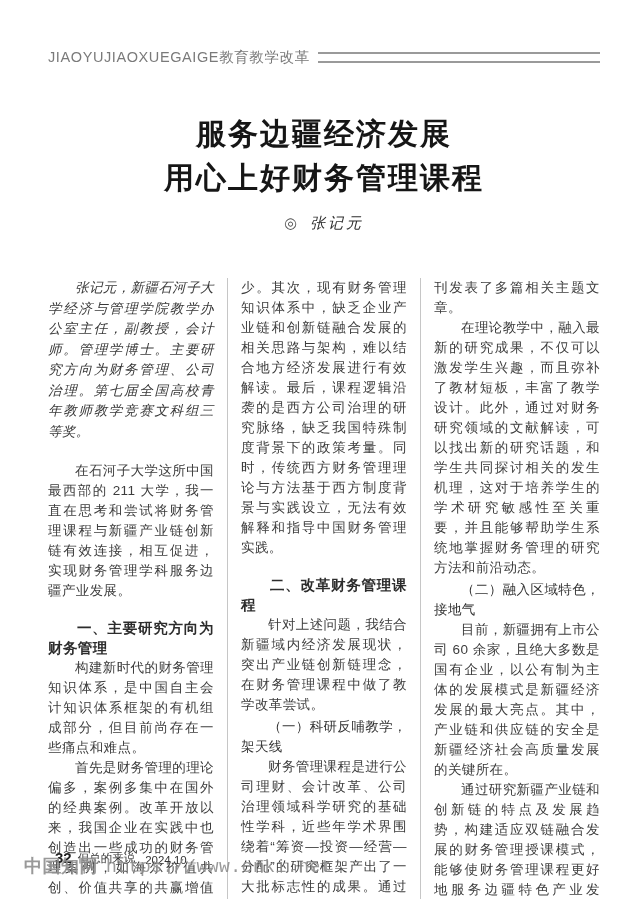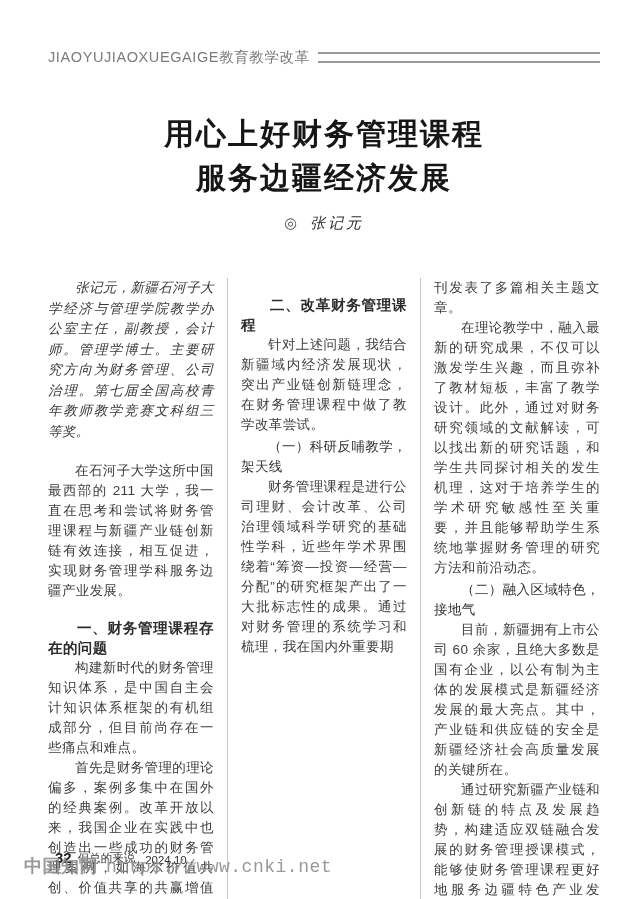--- a/index.html
+++ b/index.html
@@ -139,39 +139,40 @@
 <body>
 
 <div class="page">
 
   <div class="header">
     <span class="header-label">JIAOYUJIAOXUEGAIGE教育教学改革</span>
     <span class="header-rule"></span>
   </div>
 
   <div class="title-block">
+    <div class="title-line">服务边疆经济发展</div>
     <div class="title-line">用心上好财务管理课程</div>
-    <div class="title-line">服务边疆经济发展</div>
     <div class="author-line">
       <span class="author-mark">◎</span>
       <span>张记元</span>
     </div>
   </div>
 
   <div class="columns">
 
     <div class="col col-1">
       <p class="intro">张记元，新疆石河子大学经济与管理学院教学办公室主任，副教授，会计师。管理学博士。主要研究方向为财务管理、公司治理。第七届全国高校青年教师教学竞赛文科组三等奖。</p>
       <p class="para">在石河子大学这所中国最西部的 211 大学，我一直在思考和尝试将财务管理课程与新疆产业链创新链有效连接，相互促进，实现财务管理学科服务边疆产业发展。</p>
-      <p class="heading">一、财务管理课程存在的问题</p>
+      <p class="heading">一、主要研究方向为财务管理</p>
       <p class="para">构建新时代的财务管理知识体系，是中国自主会计知识体系框架的有机组成部分，但目前尚存在一些痛点和难点。</p>
       <p class="para">首先是财务管理的理论偏多，案例多集中在国外的经典案例。改革开放以来，我国企业在实践中也创造出一些成功的财务管理案例，如海尔价值共创、价值共享的共赢增值表。但总的来说，相关案例偏</p>
     </div>
 
     <div class="col col-2">
+      <p class="para cont">少。其次，现有财务管理知识体系中，缺乏企业产业链和创新链融合发展的相关思路与架构，难以结合地方经济发展进行有效解读。最后，课程逻辑沿袭的是西方公司治理的研究脉络，缺乏我国特殊制度背景下的政策考量。同时，传统西方财务管理理论与方法基于西方制度背景与实践设立，无法有效解释和指导中国财务管理实践。</p>
       <p class="heading">二、改革财务管理课程</p>
       <p class="para">针对上述问题，我结合新疆域内经济发展现状，突出产业链创新链理念，在财务管理课程中做了教学改革尝试。</p>
       <p class="subheading">（一）科研反哺教学，架天线</p>
       <p class="para">财务管理课程是进行公司理财、会计改革、公司治理领域科学研究的基础性学科，近些年学术界围绕着“筹资—投资—经营—分配”的研究框架产出了一大批标志性的成果。通过对财务管理的系统学习和梳理，我在国内外重要期</p>
     </div>
 
     <div class="col col-3">
       <p class="para cont">刊发表了多篇相关主题文章。</p>
       <p class="para">在理论教学中，融入最新的研究成果，不仅可以激发学生兴趣，而且弥补了教材短板，丰富了教学设计。此外，通过对财务研究领域的文献解读，可以找出新的研究话题，和学生共同探讨相关的发生机理，这对于培养学生的学术研究敏感性至关重要，并且能够帮助学生系统地掌握财务管理的研究方法和前沿动态。</p>
       <p class="subheading">（二）融入区域特色，接地气</p>

